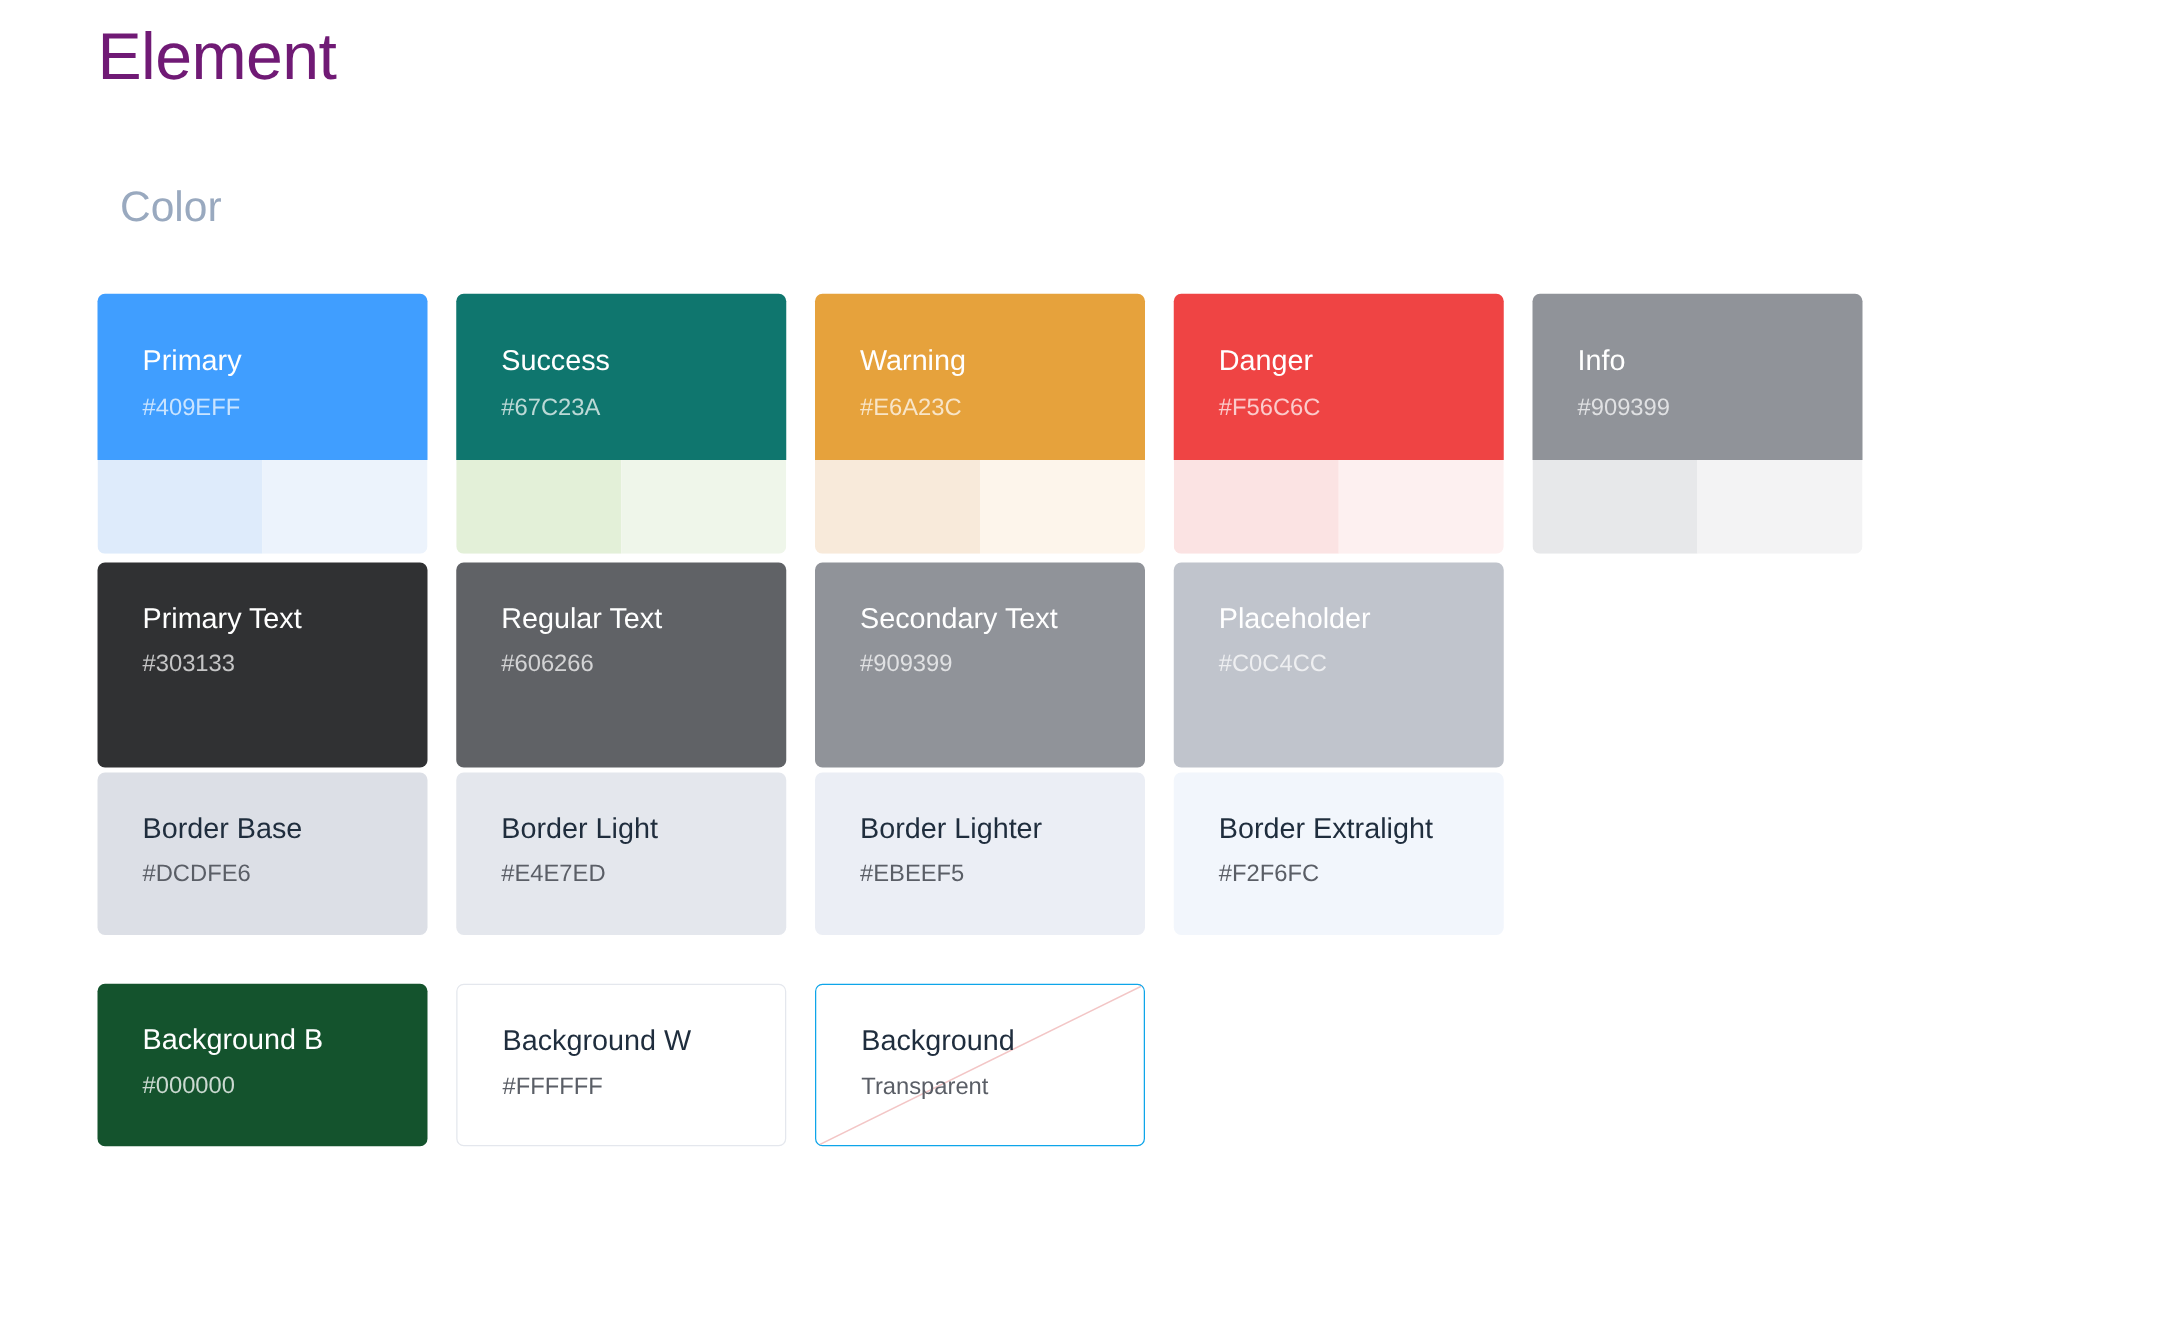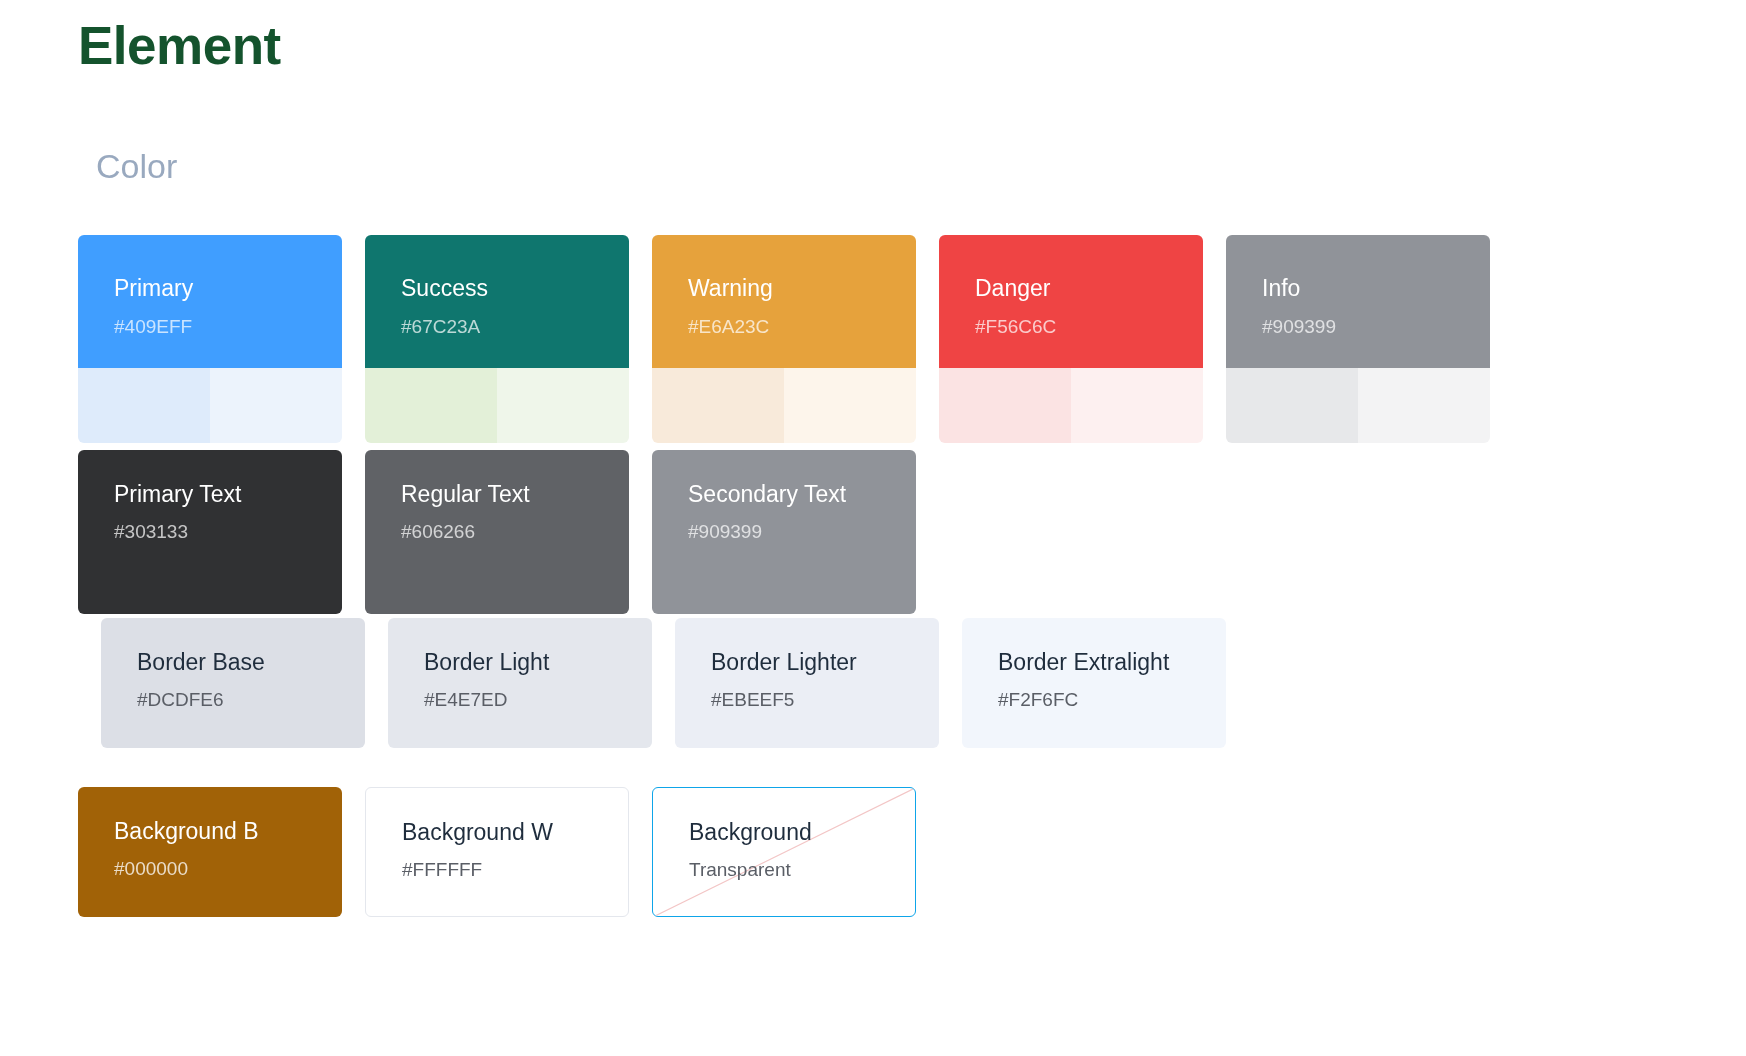--- a/index.html
+++ b/index.html
@@ -17,22 +17,22 @@
   }
 
   .page { position: relative; width: 1746px; height: 1056px; }
 
   
   .page-title {
     position: absolute;
     left: 78px;
     top: 14px;
     font-size: 53px;
-    font-weight: 700;
-    color: #14532d;
+    font-weight: 400;
+    color: #701a75;
     letter-spacing: -0.5px;
     line-height: 1.2;
   }
   .section-title {
     position: absolute;
     left: 96px;
     top: 146px;
     font-size: 34px;
     font-weight: 400;
     color: #99a9bf;
@@ -86,21 +86,21 @@
   #row-brand .card.offset { margin-top: 10px; }
 
   
   #row-text { top: 450px; }
   #row-text .card { height: 164px; border-radius: 6px; }
   #row-text .card-label { top: 33px; color: #ffffff; }
   #row-text .card-hex   { top: 72px; color: rgba(255,255,255,0.72); }
 
   
   #row-border { top: 618px; }
-  #row-border .card { height: 130px; border-radius: 6px; margin-left: 23px; }
+  #row-border .card { height: 130px; border-radius: 6px; }
   #row-border .card-label { top: 33px; color: #1f2d3d; }
   #row-border .card-hex   { top: 72px; color: #5a5e66; }
 
   
   #row-bg { top: 787px; }
   #row-bg .card { height: 130px; border-radius: 6px; }
   #row-bg .card-label { top: 33px; }
   #row-bg .card-hex   { top: 72px; }
 
   .bg-black .card-label { color: #ffffff; }
@@ -195,20 +195,24 @@
         <div class="card-hex">#303133</div>
       </div>
       <div class="card" style="background: rgb(96, 98, 102);">
         <div class="card-label">Regular Text</div>
         <div class="card-hex">#606266</div>
       </div>
       <div class="card" style="background: rgb(144, 147, 153);">
         <div class="card-label">Secondary Text</div>
         <div class="card-hex">#909399</div>
       </div>
+      <div class="card" style="background: rgb(192, 196, 204);">
+        <div class="card-label">Placeholder</div>
+        <div class="card-hex">#C0C4CC</div>
+      </div>
     </div>
 
   <div class="row" id="row-border">
       <div class="card" style="background: rgb(220, 223, 230);">
         <div class="card-label">Border Base</div>
         <div class="card-hex">#DCDFE6</div>
       </div>
       <div class="card" style="background: rgb(228, 231, 237);">
         <div class="card-label">Border Light</div>
         <div class="card-hex">#E4E7ED</div>
@@ -217,21 +221,21 @@
         <div class="card-label">Border Lighter</div>
         <div class="card-hex">#EBEEF5</div>
       </div>
       <div class="card" style="background: rgb(242, 246, 252);">
         <div class="card-label">Border Extralight</div>
         <div class="card-hex">#F2F6FC</div>
       </div>
     </div>
 
   <div class="row" id="row-bg">
-      <div class="card bg-black" style="background: #a16207;">
+      <div class="card bg-black" style="background: #14532d;">
         <div class="card-label">Background B</div>
         <div class="card-hex">#000000</div>
       </div>
       <div class="card bg-white">
         <div class="card-label">Background W</div>
         <div class="card-hex">#FFFFFF</div>
       </div>
       <div class="card bg-transparent">
         <svg class="diag" viewBox="0 0 264 130" preserveAspectRatio="none">
           <line x1="0" y1="130" x2="264" y2="0"></line>

